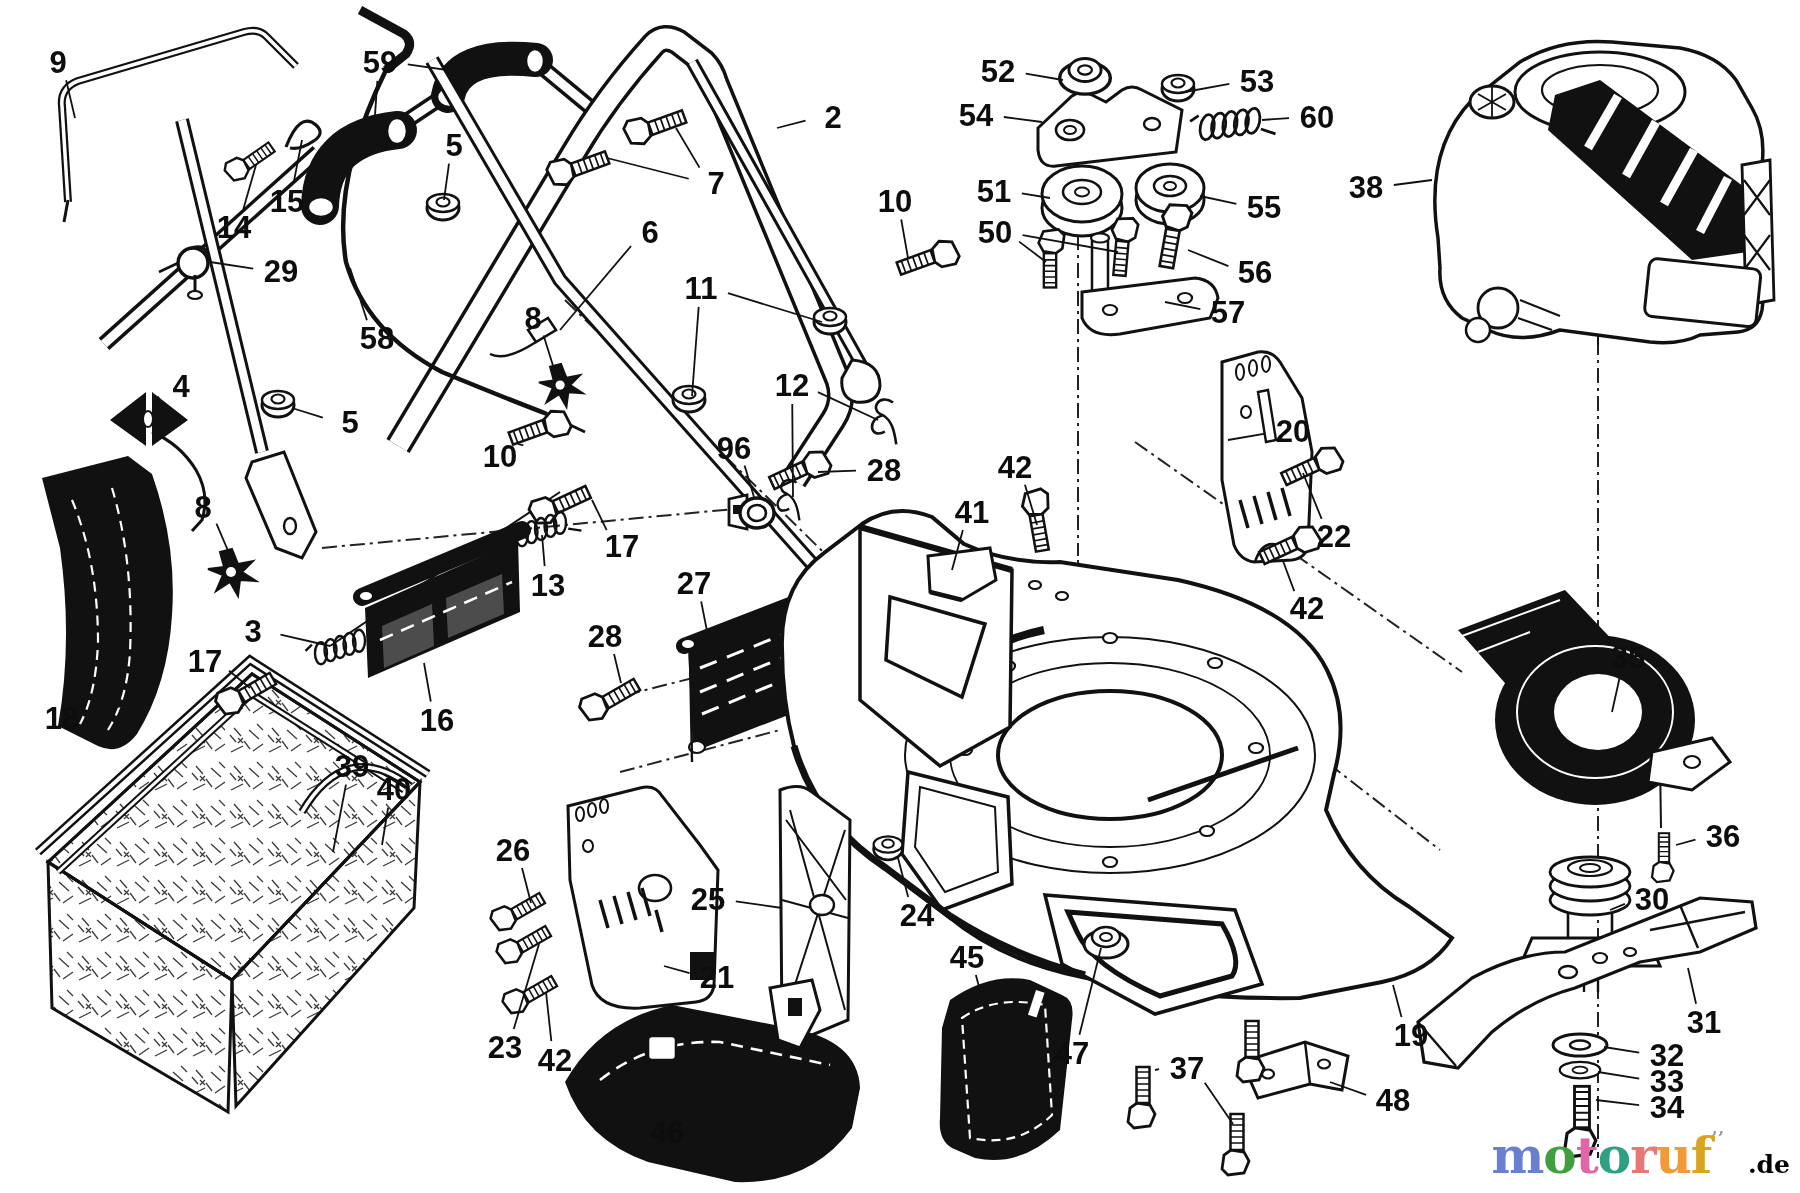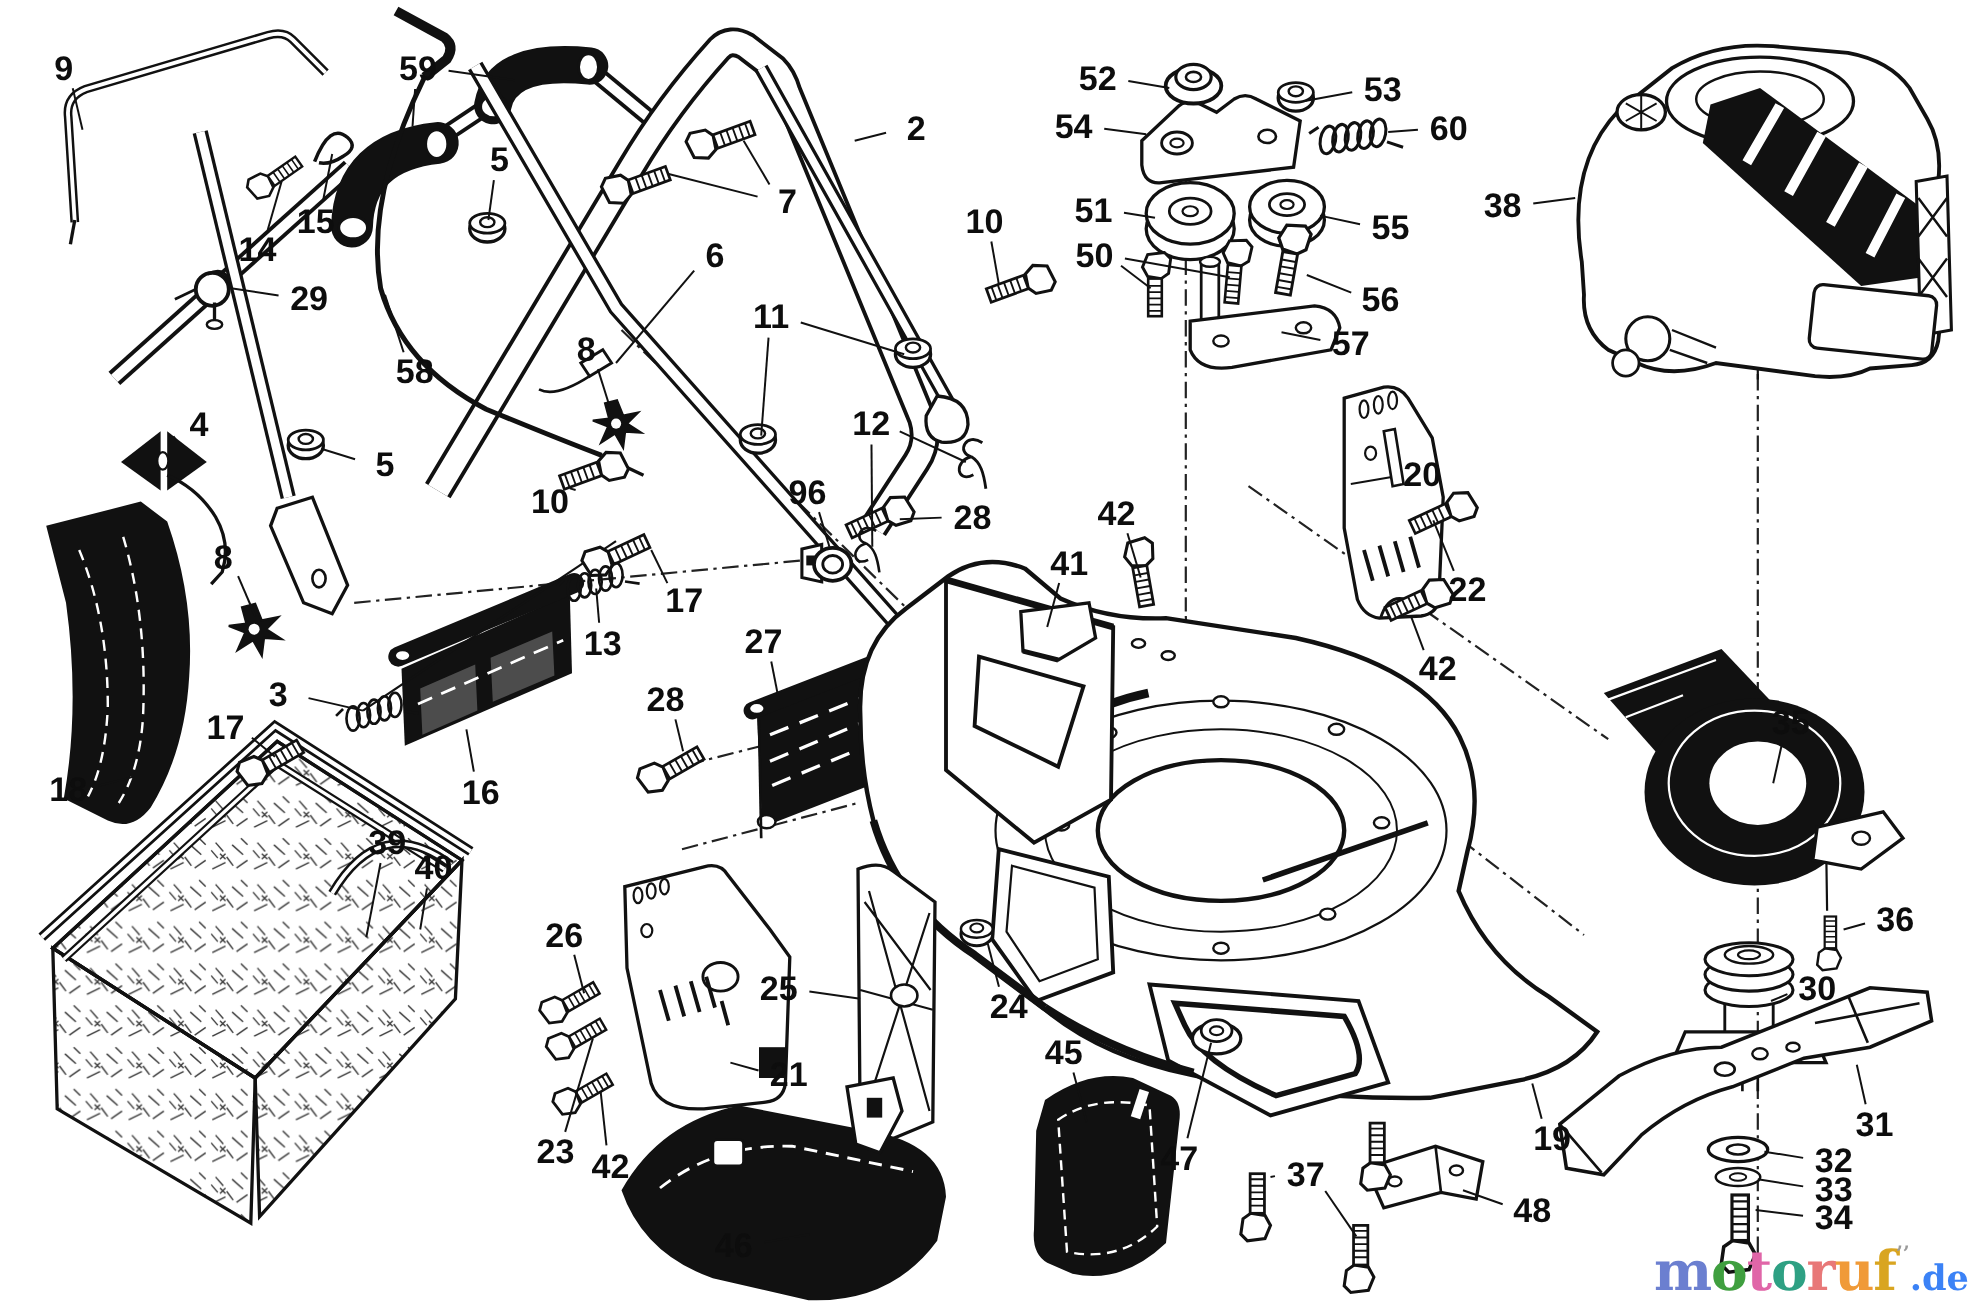--- a/index.html
+++ b/index.html
@@ -4,21 +4,21 @@
 <style>
   html,body{margin:0;padding:0;background:#fff;}
   .stage{position:relative;width:1800px;height:1193px;background:#fff;overflow:hidden;
          font-family:"Liberation Sans",sans-serif;}
   .stage svg{position:absolute;left:0;top:0;}
   .callout-text{font:bold 31px "Liberation Sans",sans-serif;fill:#0d0d0d;}
   .wm{position:absolute;right:10px;bottom:8px;font-family:"DejaVu Serif",serif;
       font-weight:bold;letter-spacing:-1px;white-space:nowrap;}
   .wm .lt{font-size:50px;}
   .wm .tick{font-size:18px;color:#9a9a9a;vertical-align:28px;letter-spacing:0;}
-  .wm .sfx{font-size:32px;color:#3b82f6;letter-spacing:0;}
+  .wm .sfx{font-size:25px;color:#000000;letter-spacing:0;margin-left:24px;}
 </style>
 </head>
 <body>
 
 <div class="stage">
 <svg width="1800" height="1193" viewBox="0 0 1800 1193">
   <defs>
     <pattern id="grass" width="38" height="38" patternUnits="userSpaceOnUse">
       <g stroke="#3a3a3a" stroke-width="1.3" fill="none">
         <path d="M3,30 L15,24"></path>

